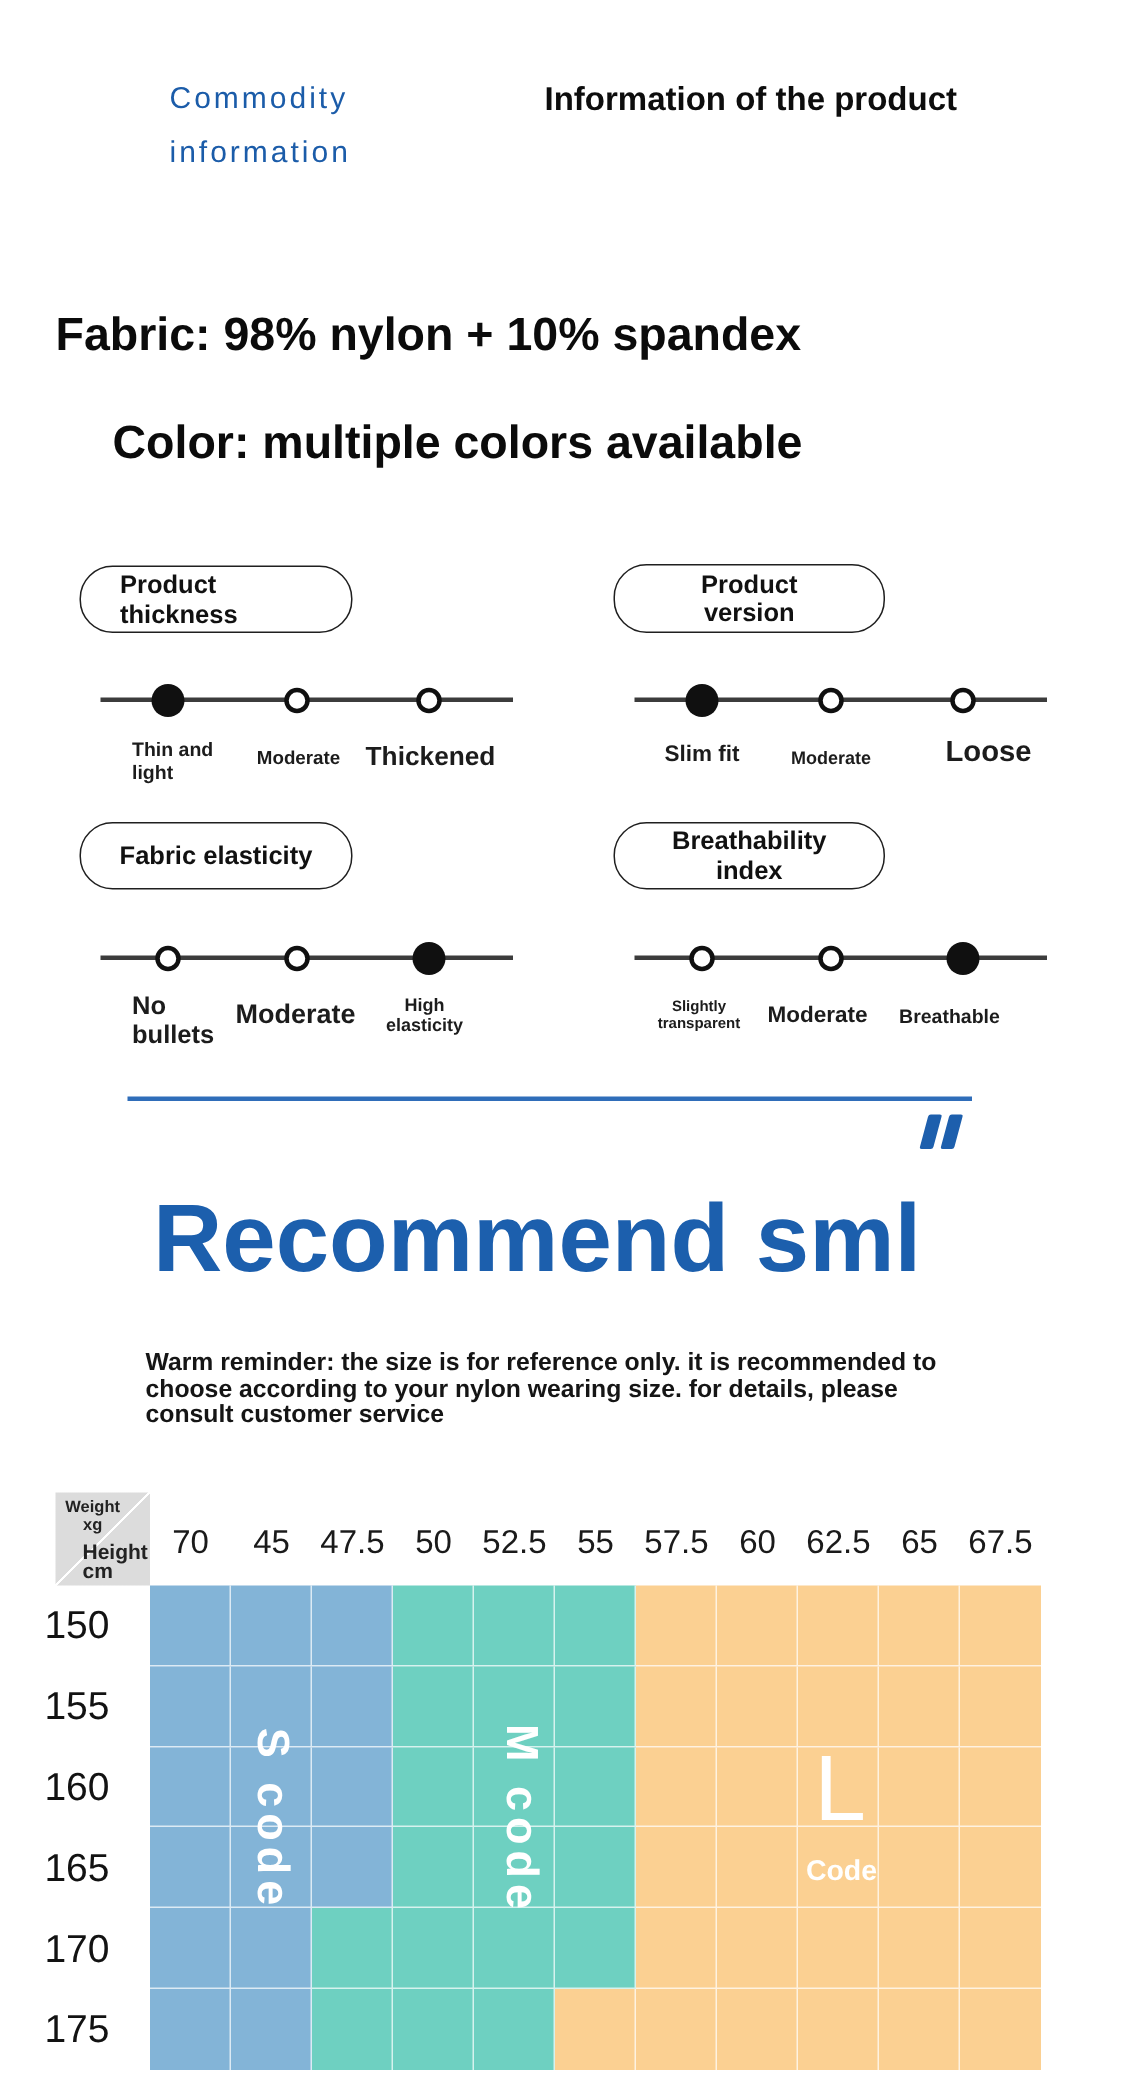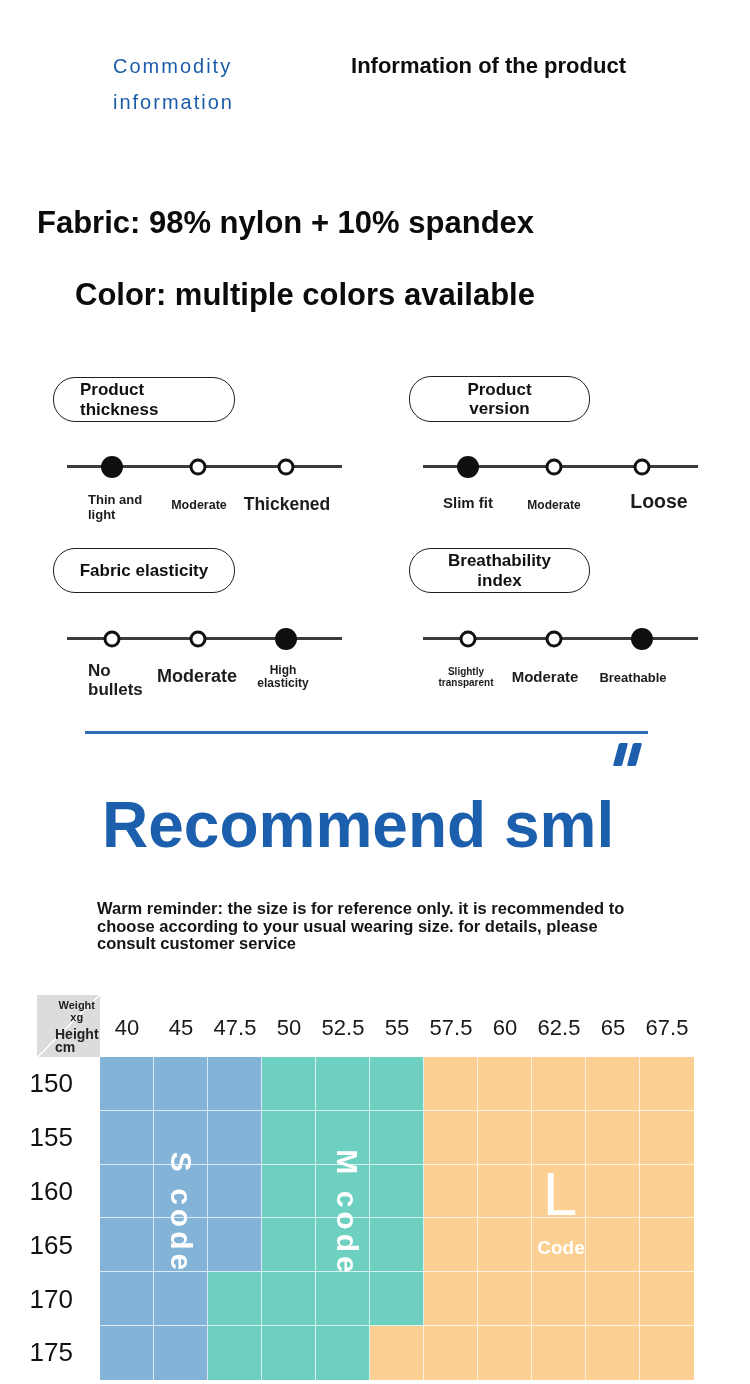--- a/index.html
+++ b/index.html
@@ -3,21 +3,21 @@
 <meta charset="utf-8">
 <style>
   html,body{margin:0;padding:0}
   body{width:750px;height:1384px;position:relative;background:#ffffff;
        font-family:"Liberation Sans",sans-serif;overflow:hidden;color:#111}
   .abs{position:absolute}
 
   
   .commodity-title{left:113px;top:48px;font-size:20px;line-height:36px;font-weight:normal;
     color:#1b5ca9;letter-spacing:2px;width:215px;white-space:pre-line}
-  .subtitle{left:343px;top:48px;width:283px;font-size:22px;line-height:28px;font-weight:bold;
+  .subtitle{left:355px;top:48px;width:283px;font-size:22px;line-height:28px;font-weight:bold;
     color:#0d0d0d;text-align:right;background:#fff;padding:4px 0}
 
   
   .fabric-spec{left:37px;top:205px;font-size:31px;font-weight:bold;color:#0b0b0b}
   .color-spec{left:75px;top:277px;font-size:31px;font-weight:bold;color:#0b0b0b}
 
   
   .pill{position:absolute;border:1.6px solid #1f1f1f;border-radius:22px;background:#fff;
     display:flex;align-items:center;justify-content:center;font-weight:bold;font-size:17px;
     line-height:19.5px;color:#111;text-align:center;white-space:pre-line;box-sizing:border-box}
@@ -62,21 +62,21 @@
   .recommend-heading{left:102px;top:788px;font-size:64px;font-weight:bold;color:#1c5fad}
   .warm-note{left:97px;top:900px;width:558px;font-size:16.5px;line-height:17.6px;
     font-weight:bold;color:#151515}
 
   
   .chart{left:37px;top:995px;display:grid;
     grid-template-columns:63px repeat(11,54px);
     grid-template-rows:62px repeat(6,53.8px)}
   .corner{position:relative;font-weight:bold;color:#222;
     background:linear-gradient(to bottom right,#dcdcdc 49.2%,#ffffff 49.2%,#ffffff 50.8%,#dcdcdc 50.8%)}
-  .w-lab{position:absolute;top:4px;right:5px;font-size:11px;line-height:12px;
+  .w-lab{position:absolute;top:4px;right:20px;font-size:11px;line-height:12px;
     text-align:center;white-space:pre-line}
   .h-lab{position:absolute;bottom:3px;left:18px;font-size:14px;line-height:13px;white-space:pre-line}
   .col-head{display:flex;align-items:center;justify-content:center;font-size:22px;
     color:#1a1a1a;padding-top:4px;box-sizing:border-box}
   .row-lab{display:flex;align-items:center;justify-content:flex-end;padding-right:27px;
     font-size:26px;color:#121212;box-sizing:border-box}
   .cell{box-sizing:border-box}
   .bR{border-right:1.5px solid rgba(255,255,255,.72)}
   .bB{border-bottom:1.5px solid rgba(255,255,255,.72)}
 
@@ -158,30 +158,30 @@
   <div class="opt o2">Moderate</div>
   <div class="opt o3">Breathable</div>
 </div>
 
 <div class="abs divider"></div>
 <div class="abs quote">
   <span></span><span></span>
 </div>
 
 <div class="abs recommend-heading">Recommend sml</div>
-<div class="abs warm-note">Warm reminder: the size is for reference only. it is recommended to choose according to your usual wearing size. for details, please consult customer service</div>
+<div class="abs warm-note">Warm reminder: the size is for reference only. it is recommended to choose according to your nylon wearing size. for details, please consult customer service</div>
 
 <div class="abs chart" id="chart-grid">
   <div class="corner">
     <div class="w-lab">Weight
 xg</div>
     <div class="h-lab">Height
 cm</div>
   </div>
-<div class="col-head">40</div>
+<div class="col-head">70</div>
     <div class="col-head">45</div>
     <div class="col-head">47.5</div>
     <div class="col-head">50</div>
     <div class="col-head">52.5</div>
     <div class="col-head">55</div>
     <div class="col-head">57.5</div>
     <div class="col-head">60</div>
     <div class="col-head">62.5</div>
     <div class="col-head">65</div>
     <div class="col-head">67.5</div>

